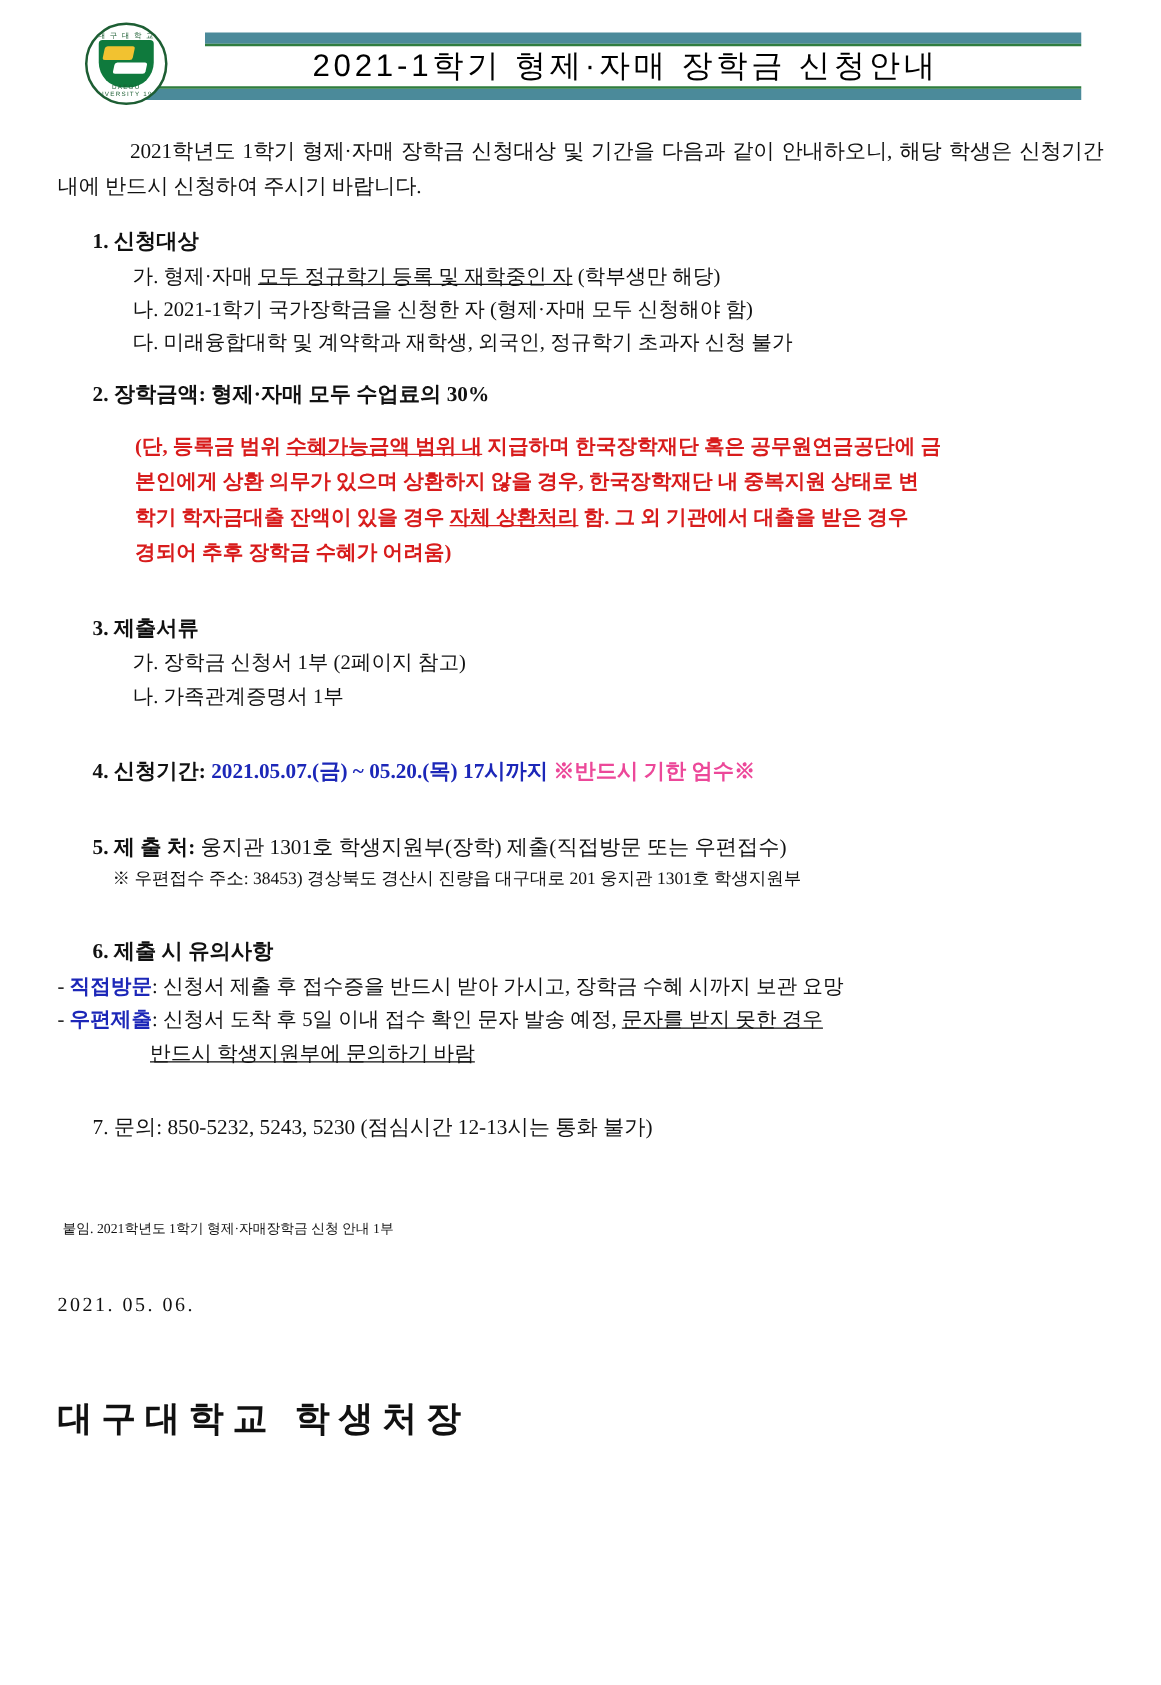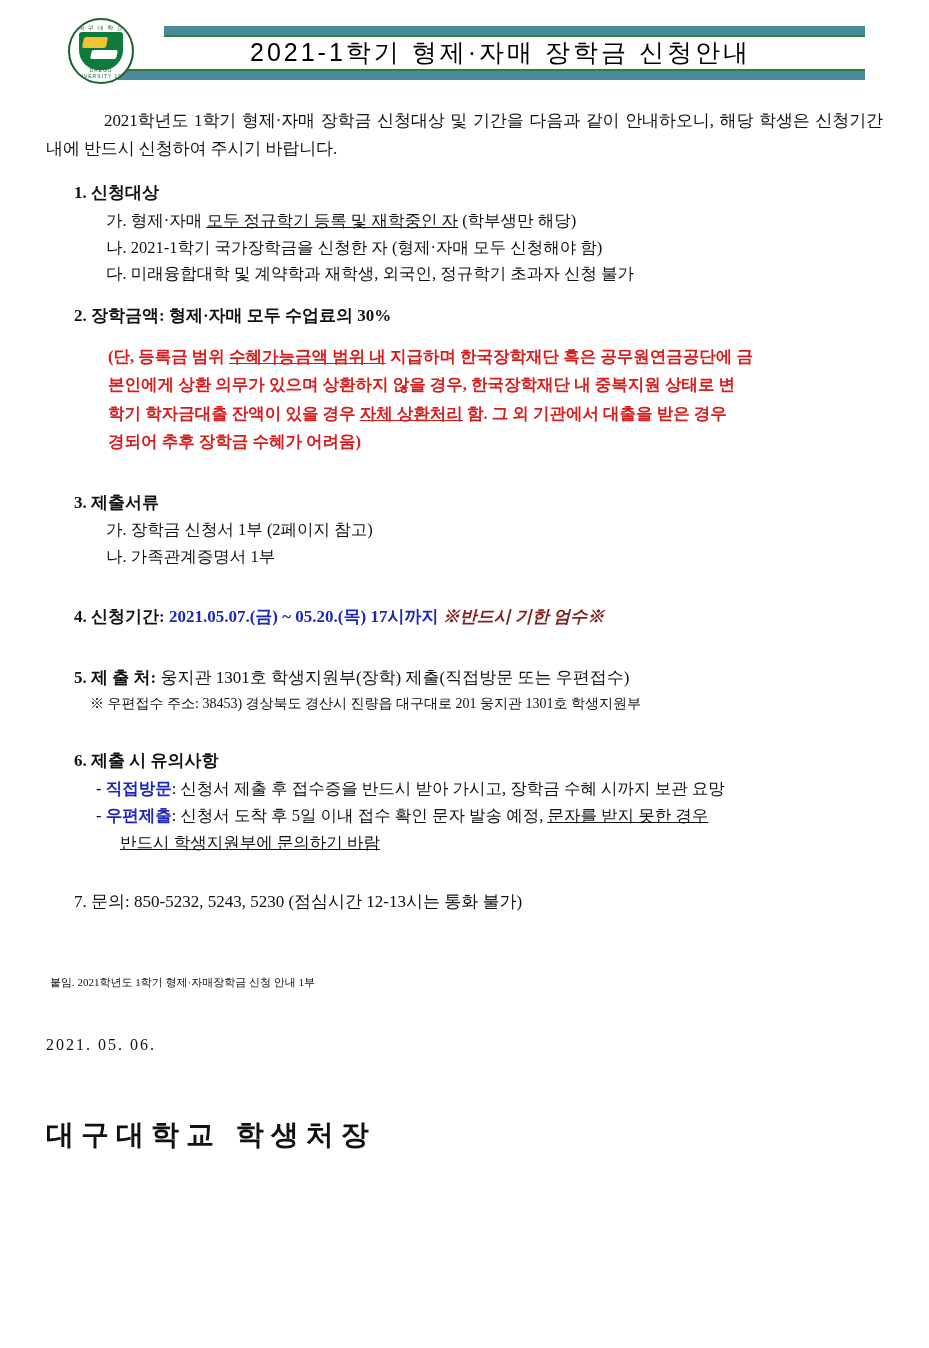--- a/index.html
+++ b/index.html
@@ -156,27 +156,26 @@
     margin-left: 28px;
     line-height: 1.7;
   }
   .sub {
     font-size: 16.5px;
     margin-left: 60px;
     line-height: 1.62;
   }
   .sub-dash {
     font-size: 16.5px;
-    margin-left: 50px;
     line-height: 1.62;
     text-indent: -14px;
     padding-left: 14px;
   }
   .u { text-decoration: underline; }
-  .red { color: #7f1d1d; font-style: italic; }
+  .red { color: #ec4899; }
   .blue { color: #1c27b8; }
   .bold { font-weight: bold; }
 
   .note-red {
     color: #d81c1c;
     font-weight: bold;
     font-size: 16.5px;
     margin: 12px 0 0 62px;
     line-height: 1.72;
     width: 740px;

